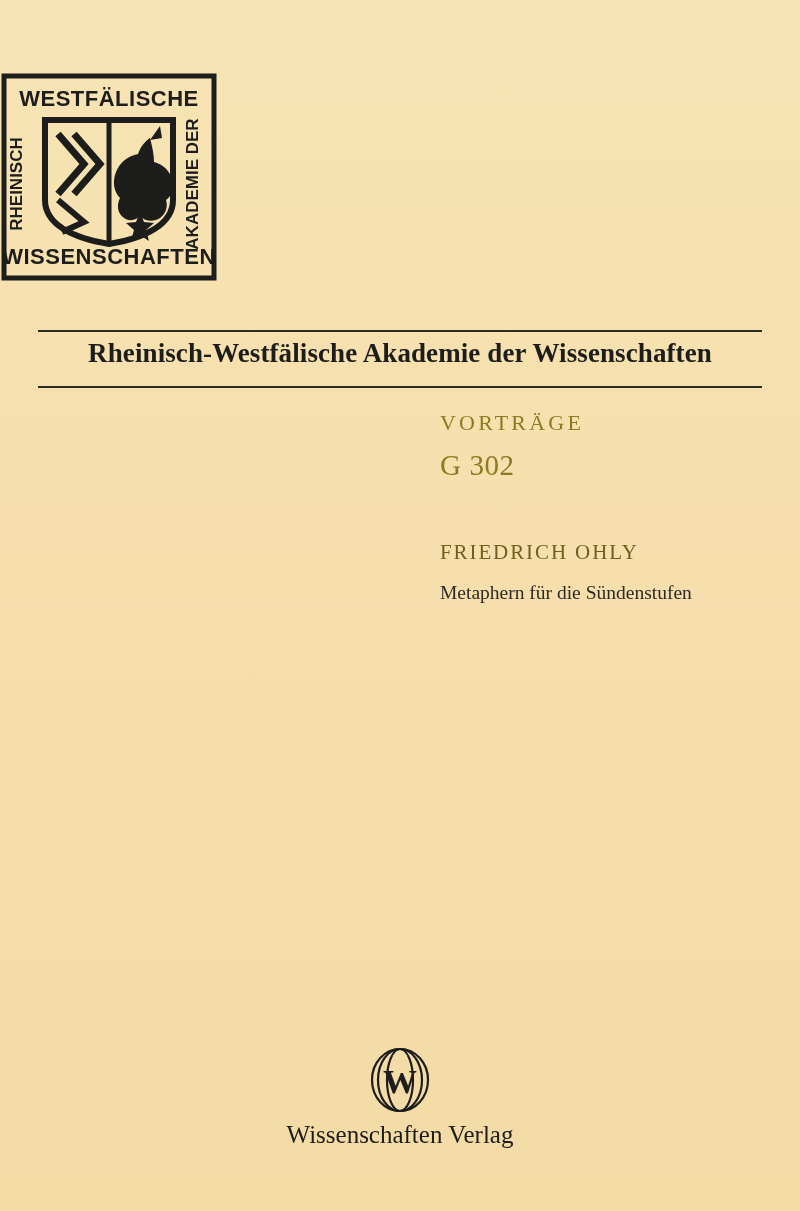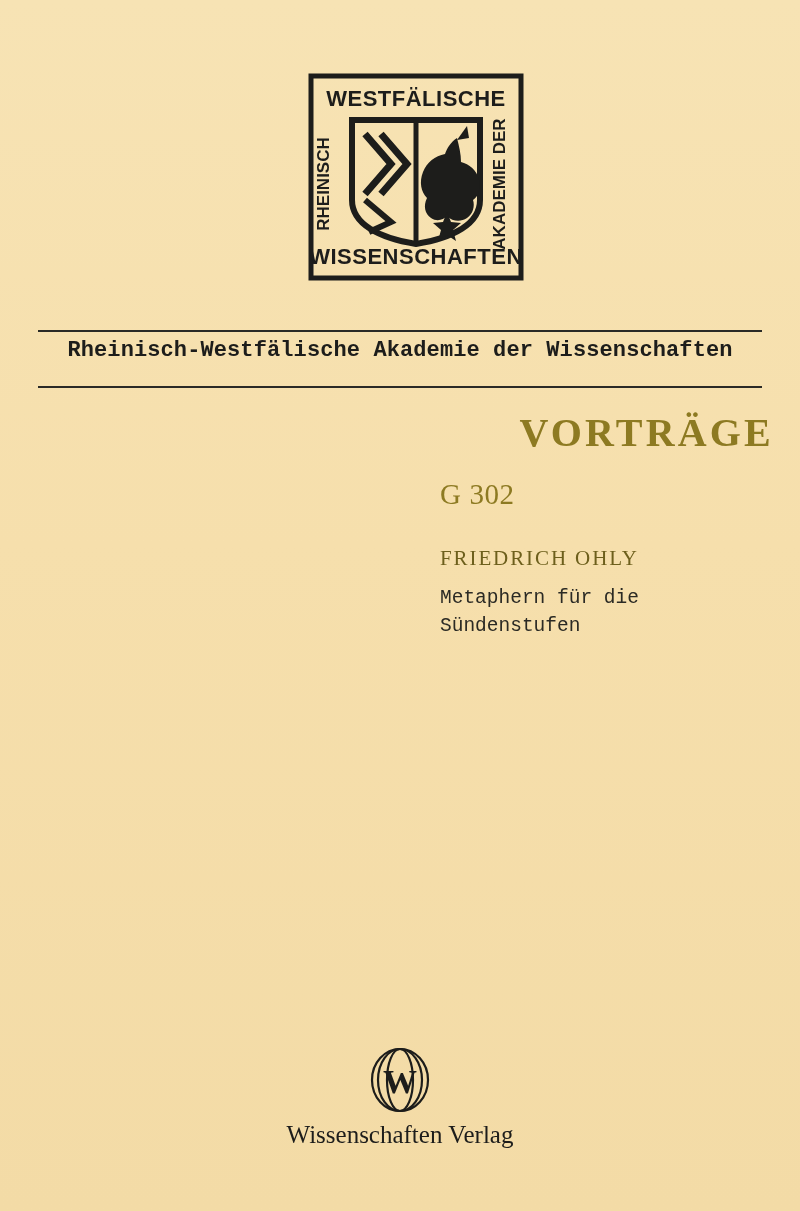--- a/index.html
+++ b/index.html
@@ -22,88 +22,86 @@
     background: linear-gradient(180deg, #f7e3b4 0%, #f6dfac 45%, #f3dba6 100%);
   }
 
   
   .emblem-wrap {
     position: absolute;
     top: 72px;
     left: 0;
     right: 0;
     display: flex;
-    justify-content: center;
-    padding-left: 31px;
+    justify-content: flex-start;
   }
   .emblem {
     width: 218px;
     height: 210px;
     position: relative;
   }
   .emblem svg { display: block; }
 
   
   .series-line {
     position: absolute;
     top: 338px;
     left: 40px;
     right: 40px;
     text-align: center;
-    font-size: 22px;
+    font-size: 27px;
     font-weight: 700;
     letter-spacing: 0.1px;
     color: #1d1d1b;
-    font-family: Liberation Mono, monospace;
+    font-family: Liberation Serif, serif;
   }
   .rule {
     position: absolute;
     left: 38px;
     right: 38px;
     height: 2px;
     background: #2a2a26;
   }
   .rule-top { top: 330px; }
   .rule-bottom { top: 386px; }
 
   .right-col {
     position: absolute;
     left: 440px;
     right: 26px;
     top: 410px;
   }
   .vortraege {
-    font-size: 40px;
+    font-size: 22px;
     letter-spacing: 3.2px;
     color: #8d7a22;
-    font-weight: 700;
+    font-weight: 400;
     font-family: "Liberation Serif", serif;
     line-height: 1.15;
-    text-align: right;
   }
   .code {
-    margin-top: 22px;
+    margin-top: 14px;
     font-size: 29px;
     color: #8d7a22;
     letter-spacing: 0.6px;
     font-family: "Liberation Serif", serif;
   }
   .author {
-    margin-top: 35px;
+    margin-top: 58px;
     font-size: 21px;
     letter-spacing: 1.9px;
     color: #6d5f1c;
     font-family: "Liberation Serif", serif;
   }
   .subtitle {
     margin-top: 14px;
     font-size: 19.5px;
     line-height: 1.42;
     color: #2b2a24;
-    font-family: Liberation Mono, monospace;
+    font-family: Liberation Serif, serif;
   }
 
   
   .publisher {
     position: absolute;
     left: 0;
     right: 0;
     bottom: 62px;
     text-align: center;
   }

